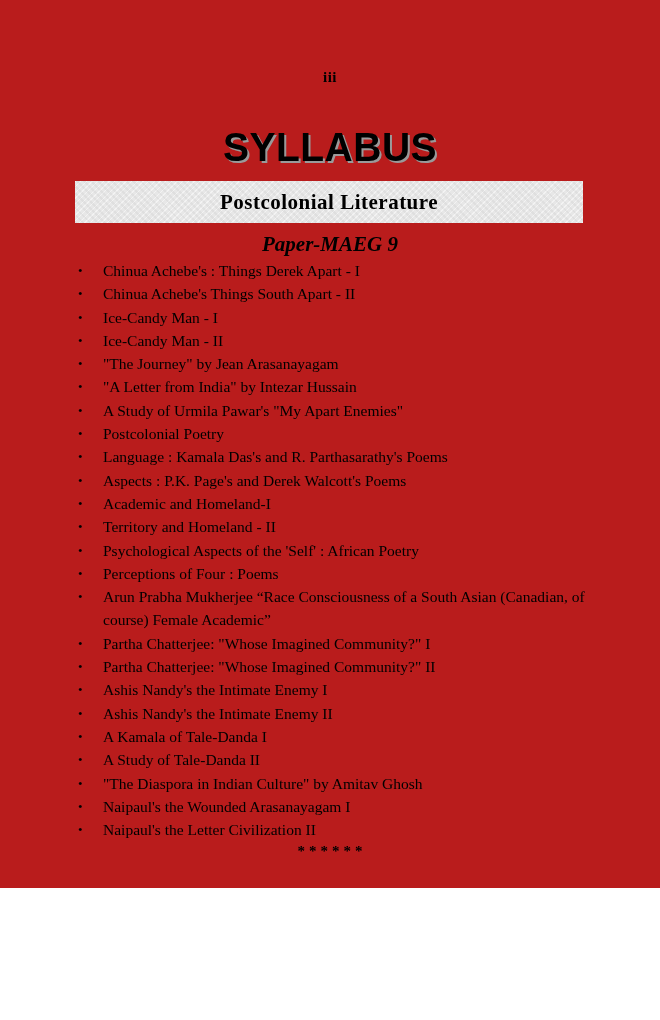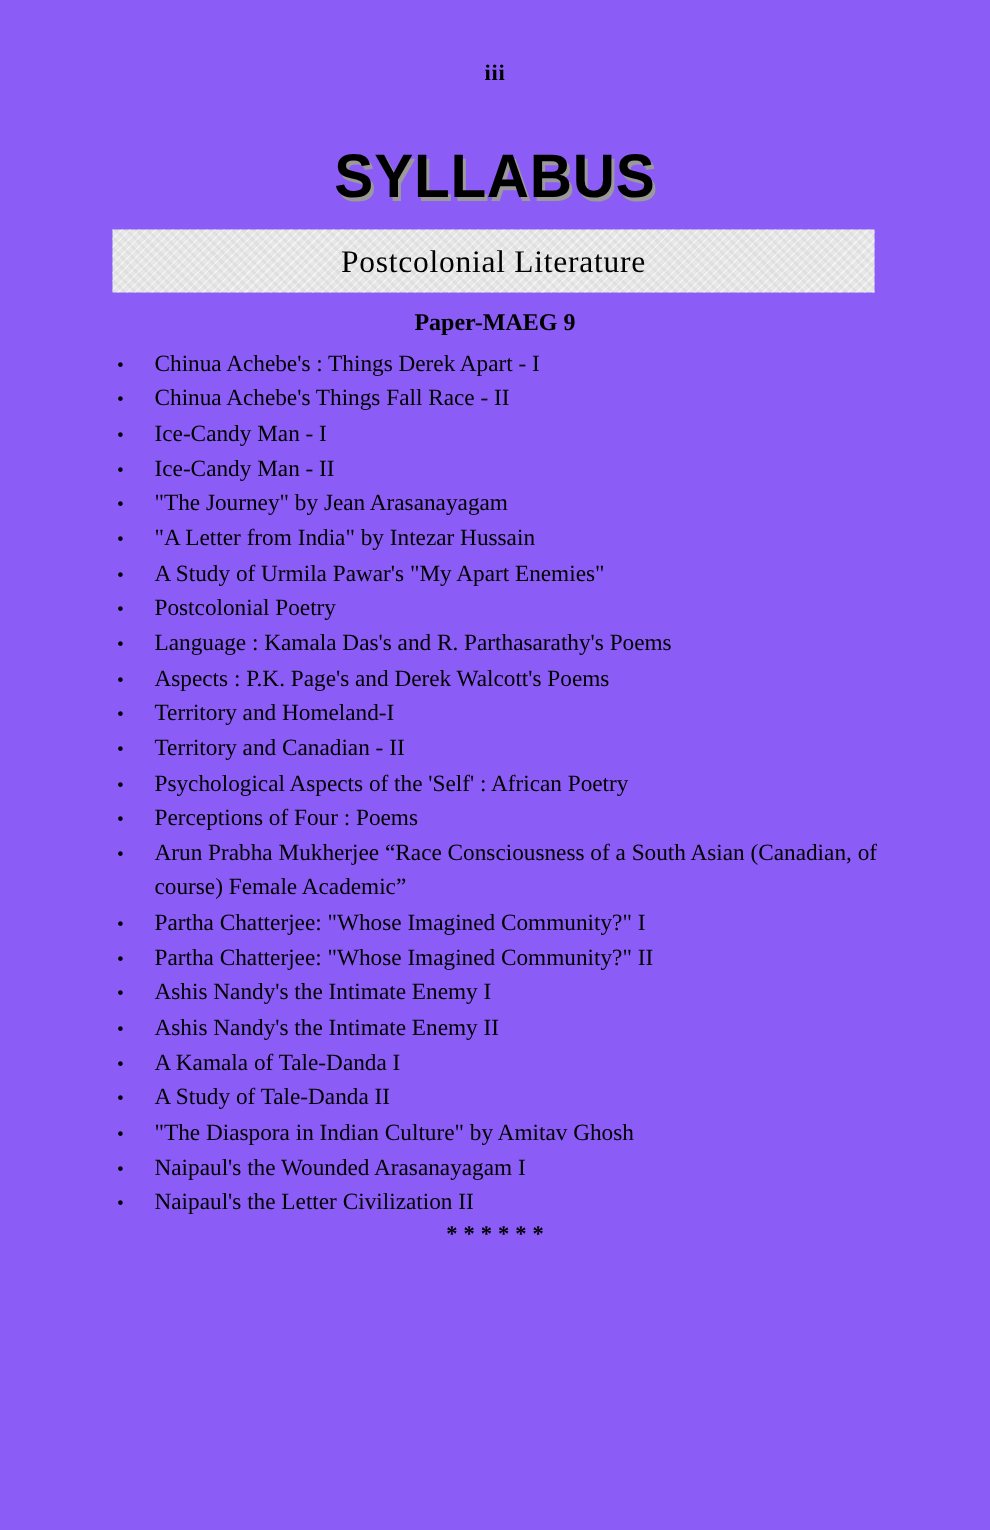--- a/index.html
+++ b/index.html
@@ -7,23 +7,23 @@
   body {
     width: 660px;
     height: 1020px;
     position: relative;
     font-family: "Liberation Serif", "DejaVu Serif", serif;
     color: #000;
     overflow: hidden;
   }
   .page {
     width: 660px;
-    height: 1020px;
-    background: #8b5cf6;
-    padding-top: 42px;
+    height: 888px;
+    background: #b91c1c;
+    padding-top: 70px;
   }
   .page-number {
     text-align: center;
     font-weight: bold;
     font-size: 15px;
     line-height: 15px;
     letter-spacing: 0.5px;
   }
   .main-title {
     margin-top: 42px;
@@ -42,30 +42,31 @@
     height: 42px;
     background-color: #e7e7e7;
     background-image:
       repeating-linear-gradient(45deg, rgba(0,0,0,0.035) 0 2px, rgba(255,255,255,0) 2px 5px),
       repeating-linear-gradient(-45deg, rgba(255,255,255,0.5) 0 1px, rgba(0,0,0,0) 1px 4px);
     display: flex;
     align-items: center;
     justify-content: center;
   }
   .banner-text {
-    font-weight: normal;
+    font-weight: bold;
     font-size: 21px;
     letter-spacing: 0.5px;
   }
   .paper-heading {
     margin-top: 13px;
     text-align: center;
     font-weight: bold;
-    font-size: 16px;
+    font-size: 21px;
     line-height: 16px;
+    font-style: italic;
   }
   .syllabus-list {
     list-style: none;
     margin-top: 7px;
     padding-left: 78px;
     padding-right: 62px;
   }
   .item {
     display: flex;
     align-items: flex-start;
@@ -104,21 +105,21 @@
 
   <div class="paper-heading">Paper-MAEG 9</div>
 
   <ul class="syllabus-list">
       <li class="item">
         <span class="bullet">•</span>
         <span class="item-text">Chinua Achebe's : Things Derek Apart - I</span>
       </li>
       <li class="item">
         <span class="bullet">•</span>
-        <span class="item-text">Chinua Achebe's Things Fall Race - II</span>
+        <span class="item-text">Chinua Achebe's Things South Apart - II</span>
       </li>
       <li class="item">
         <span class="bullet">•</span>
         <span class="item-text">Ice-Candy Man - I</span>
       </li>
       <li class="item">
         <span class="bullet">•</span>
         <span class="item-text">Ice-Candy Man - II</span>
       </li>
       <li class="item">
@@ -140,25 +141,25 @@
       <li class="item">
         <span class="bullet">•</span>
         <span class="item-text">Language : Kamala Das's and R. Parthasarathy's Poems</span>
       </li>
       <li class="item">
         <span class="bullet">•</span>
         <span class="item-text">Aspects : P.K. Page's and Derek Walcott's Poems</span>
       </li>
       <li class="item">
         <span class="bullet">•</span>
-        <span class="item-text">Territory and Homeland-I</span>
-      </li>
-      <li class="item">
-        <span class="bullet">•</span>
-        <span class="item-text">Territory and Canadian - II</span>
+        <span class="item-text">Academic and Homeland-I</span>
+      </li>
+      <li class="item">
+        <span class="bullet">•</span>
+        <span class="item-text">Territory and Homeland - II</span>
       </li>
       <li class="item">
         <span class="bullet">•</span>
         <span class="item-text">Psychological Aspects of the 'Self' : African Poetry</span>
       </li>
       <li class="item">
         <span class="bullet">•</span>
         <span class="item-text">Perceptions of Four : Poems</span>
       </li>
       <li class="item">

